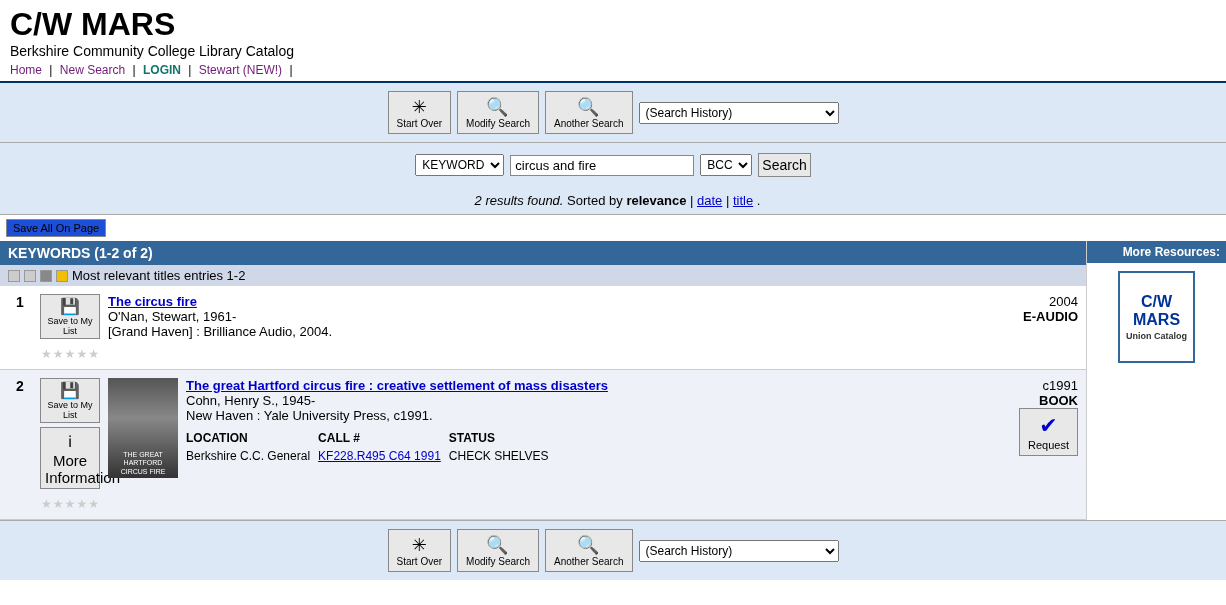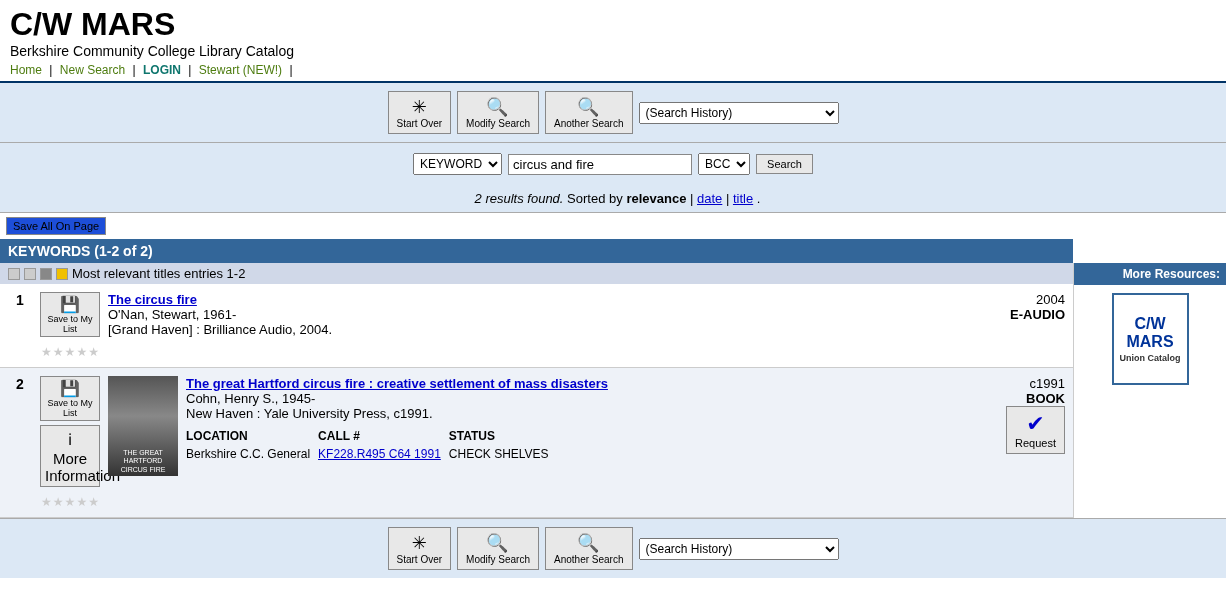--- a/index.html
+++ b/index.html
@@ -3,37 +3,37 @@
   <meta charset="utf-8">
   <style>
     * { box-sizing: border-box; margin: 0; padding: 0; }
     body { font-family: Arial, sans-serif; font-size: 13px; background: #fff; color: #000; }
 
     
     #top-bar { display: flex; justify-content: space-between; align-items: flex-start; padding: 6px 10px 4px 10px; border-bottom: 2px solid #003366; flex-direction: column; }
     #logo-area h1 { font-size: 32px; font-weight: bold; color: #000; }
     #logo-area p { font-size: 14px; color: #000; }
     #nav-links { font-size: 12px; color: #000; padding-top: 4px; }
-    #nav-links a { color: #4d7c0f; text-decoration: none; }
+    #nav-links a { color: #701a75; text-decoration: none; }
     #nav-links .login-link { color: #cc0000; font-weight: bold; text-decoration: none; }
     #nav-links span { margin: 0 4px; }
 
     
     .toolbar-row { background: #dce8f5; padding: 8px 0; display: flex; justify-content: center; align-items: center; gap: 6px; border-bottom: 1px solid #aaa; }
     .toolbar-btn { border: 1px solid #888; background: #e8e8e8; cursor: pointer; padding: 4px 8px; font-size: 11px; display: flex; flex-direction: column; align-items: center; min-width: 60px; }
     .toolbar-btn .btn-icon { font-size: 18px; }
     .toolbar-btn .btn-label { font-size: 10px; }
     .history-select { font-size: 12px; padding: 2px; width: 200px; }
 
     
     .search-bar-row { background: #dce8f5; padding: 10px 0; display: flex; justify-content: center; align-items: center; gap: 6px; }
     .search-type-select { font-size: 12px; padding: 2px; }
     .search-input { font-size: 13px; padding: 2px 4px; width: 184px; border: 1px solid #888; }
     .library-select { font-size: 12px; padding: 2px; }
-    .search-btn { background: #e8e8e8; border: 1px solid #888; padding: 3px 10px; font-size: 11px; cursor: pointer; }
+    .search-btn { background: #e8e8e8; border: 1px solid #888; padding: 3px 3px; font-size: 14px; cursor: pointer; }
 
     
     .results-info { background: #dce8f5; text-align: center; padding: 6px; font-size: 13px; border-bottom: 1px solid #aaa; }
     .results-info em { font-style: italic; margin-left: 9px; }
     .results-info strong { font-weight: bold; }
     .results-info a { color: #0000cc; }
 
     
     .save-all-row { padding: 4px 6px; }
     .save-all-btn { border: 1px solid #888; background: #1d4ed8; font-size: 11px; padding: 2px 6px; cursor: pointer; }
@@ -60,21 +60,21 @@
     .item-pub { font-size: 13px; }
     .item-date { font-size: 13px; text-align: right; min-width: 80px; }
     .item-type { font-size: 13px; text-align: right; font-weight: bold; }
     .location-table { margin-top: 6px; font-size: 12px; border-collapse: collapse; }
     .location-table th { font-weight: bold; text-align: left; padding: 2px 8px 2px 0; }
     .location-table td { padding: 2px 8px 2px 0; }
     .call-link { color: #0000cc; text-decoration: underline; }
     .request-btn { background: #e8e8e8; border: 1px solid #888; cursor: pointer; padding: 4px 8px; font-size: 12px; display: flex; flex-direction: column; align-items: center; }
 
     
-    .sidebar { width: 153px; background: #fff; border-left: 1px solid #ccc; margin-top: 24px; }
+    .sidebar { width: 140px; background: #fff; border-left: 1px solid #ccc; }
     .sidebar-header { background: #336699; color: #fff; font-size: 12px; font-weight: bold; padding: 4px 6px; text-align: right; }
     .sidebar-logo { display: flex; justify-content: center; padding: 8px; }
 
     
     .bottom-toolbar { background: #dce8f5; padding: 8px 0; display: flex; justify-content: center; align-items: center; gap: 6px; border-top: 1px solid #aaa; }
 
     .cw-mars-logo { font-size: 11px; font-weight: bold; color: #003399; border: 2px solid #336699; padding: 20px 6px; display: inline-block; text-align: center; }
 
     .item-right { display: flex; flex-direction: column; align-items: flex-end; min-width: 90px; }
 

